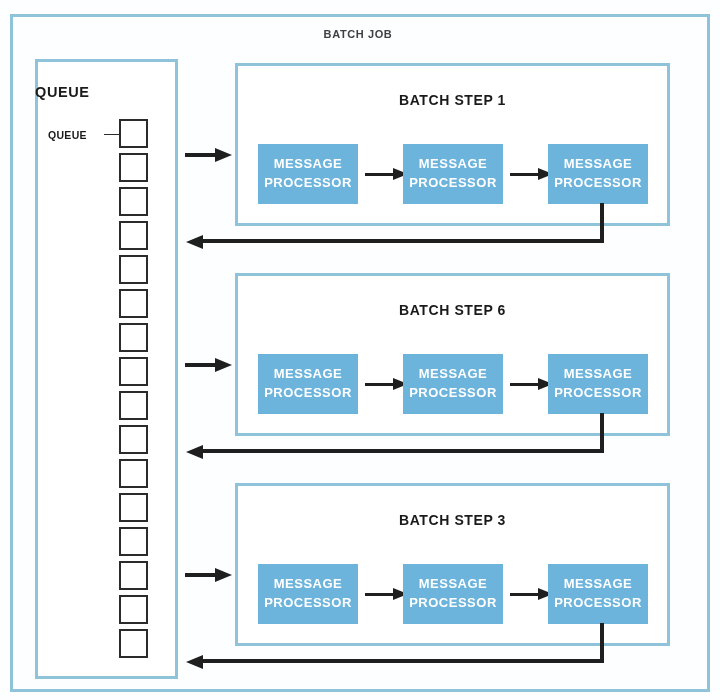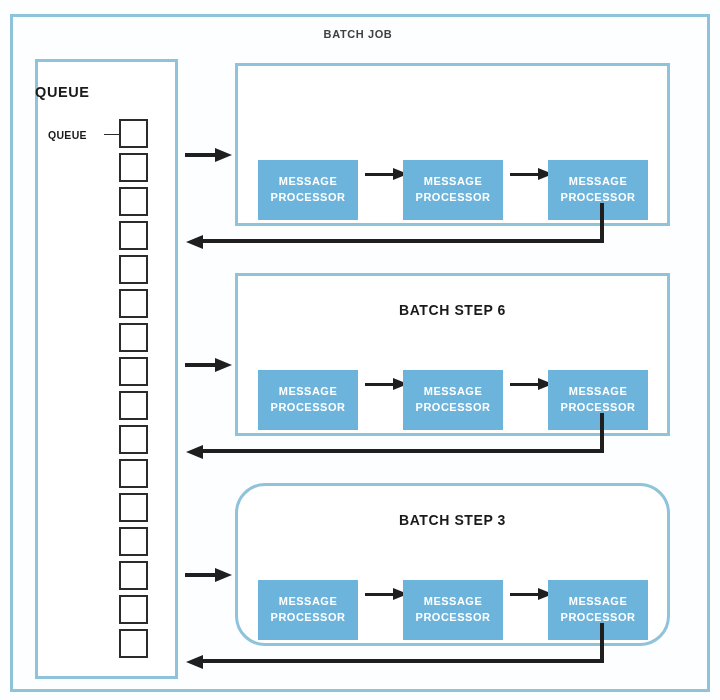--- a/index.html
+++ b/index.html
@@ -102,21 +102,21 @@
     position: absolute;
     left: 235px;
     width: 435px;
     height: 163px;
     border: 3px solid #8fc3da;
     box-sizing: border-box;
     background: #ffffff;
   }
   .batch-step.step-1 { top: 63px; }
   .batch-step.step-2 { top: 273px; }
-  .batch-step.step-3 { top: 483px; border-radius: 30px; }
+  .batch-step.step-3 { top: 483px; }
 
   .batch-step-title {
     position: absolute;
     left: 0;
     top: 26px;
     width: 100%;
     text-align: center;
     font-size: 14px;
     font-weight: bold;
     letter-spacing: 0.6px;
@@ -126,30 +126,30 @@
   
   .mp-row {
     position: absolute;
     left: 0;
     top: 78px;
     width: 100%;
     height: 60px;
   }
   .mp-box {
     position: absolute;
-    top: 16px;
+    top: 0;
     width: 100px;
     height: 60px;
     background: #6cb4dc;
     color: #ffffff;
     display: flex;
     flex-direction: column;
     align-items: center;
     justify-content: center;
-    font-size: 11px;
+    font-size: 13px;
     font-weight: bold;
     letter-spacing: 0.5px;
     line-height: 1.45;
     text-align: center;
   }
   .mp-box.mp-1 { left: 20px; }
   .mp-box.mp-2 { left: 165px; }
   .mp-box.mp-3 { left: 310px; }
 
   
@@ -274,20 +274,21 @@
       <div class="record-box"></div>
       <div class="record-box"></div>
       <div class="record-box"></div>
       <div class="record-box"></div>
       <div class="record-box"></div>
       <div class="record-box"></div>
       <div class="record-box"></div>
     </div>
 
   <div class="batch-step step-1">
+    <div class="batch-step-title">BATCH STEP 1</div>
     <div class="mp-row">
       <div class="mp-box mp-1">
         <span>MESSAGE</span>
         <span>PROCESSOR</span>
       </div>
       <div class="mp-arrow a-1">
         <div class="shaft"></div>
         <div class="head"></div>
       </div>
       <div class="mp-box mp-2">

